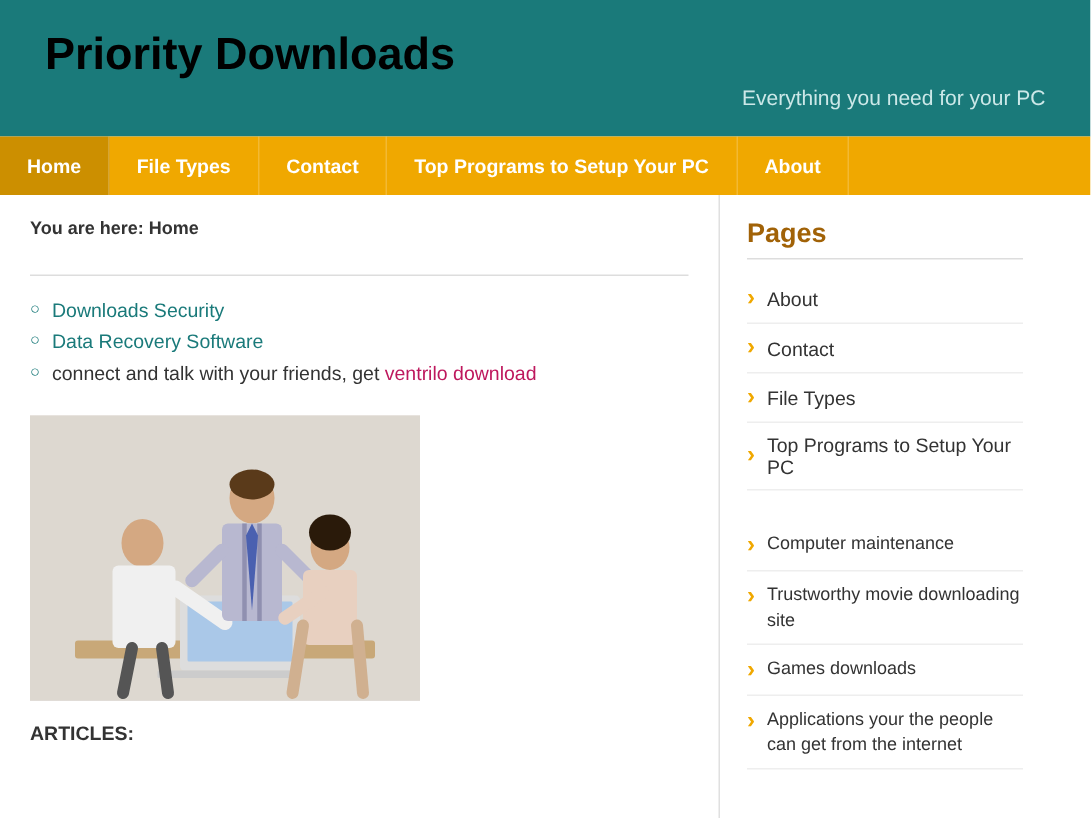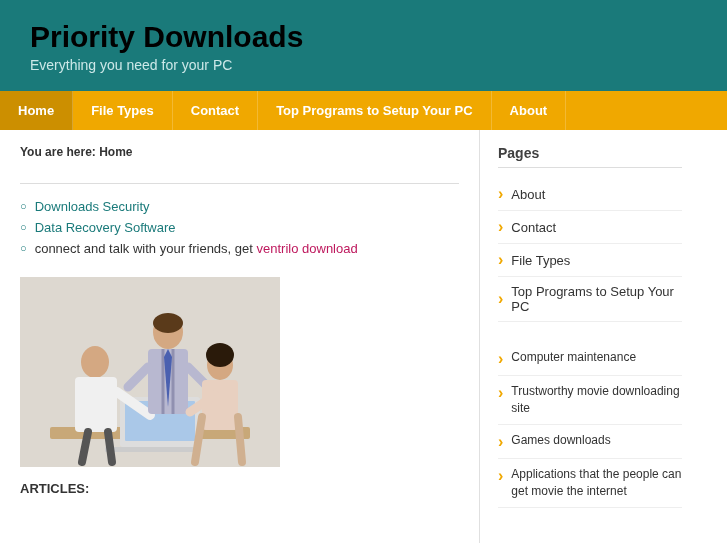--- a/index.html
+++ b/index.html
@@ -13,20 +13,21 @@
     #header h1 {
       font-size: 30px;
       font-weight: bold;
       color: #000000;
       line-height: 1.1;
     }
     #header .tagline {
       color: #cce8e8;
       font-size: 14px;
       margin-top: 4px;
+      text-align: right;
     }
 
     
     #nav {
       background: #f0a800;
       padding: 0;
       display: flex;
     }
     .nav-item {
       padding: 12px 18px;
@@ -117,23 +118,23 @@
     #sidebar {
       width: 220px;
       padding: 15px 18px;
       flex-shrink: 0;
     }
 
     .sidebar-section {
       margin-bottom: 20px;
     }
     .sidebar-section-title {
-      font-size: 14px;
-      font-weight: bold;
-      color: #404040;
+      font-size: 18px;
+      font-weight: bold;
+      color: #a16207;
       margin-bottom: 10px;
       padding-bottom: 6px;
       border-bottom: 1px solid #ddd;
     }
 
     .sidebar-item {
       padding: 7px 0;
       border-bottom: 1px solid #eee;
       display: flex;
       align-items: center;
@@ -274,19 +275,19 @@
       <div class="sidebar-item-link">
         <span>Computer maintenance</span>
       </div>
       <div class="sidebar-item-link">
         <span>Trustworthy movie downloading site</span>
       </div>
       <div class="sidebar-item-link">
         <span>Games downloads</span>
       </div>
       <div class="sidebar-item-link">
-        <span>Applications that the people can get movie the internet</span>
+        <span>Applications your the people can get from the internet</span>
       </div>
     </div>
 
   </div>
 
 </div>
 
 </body></html>

